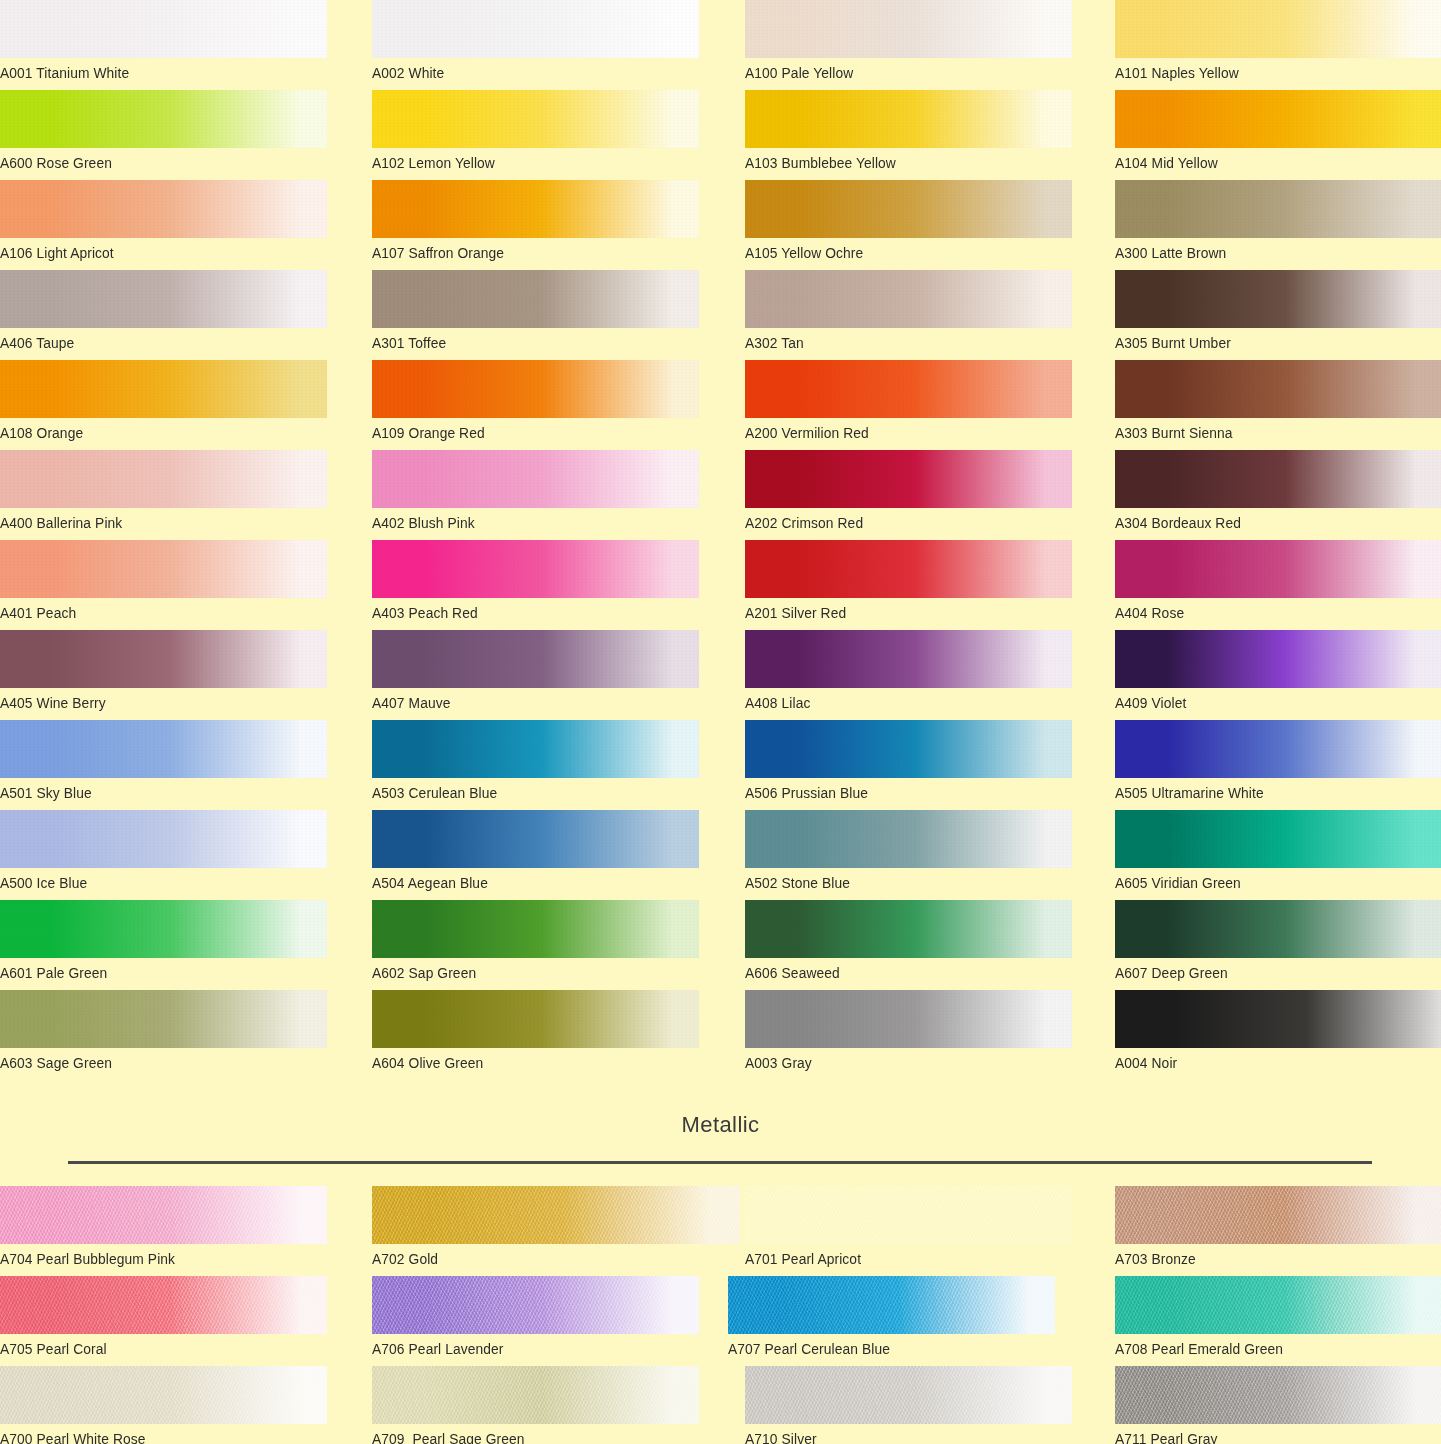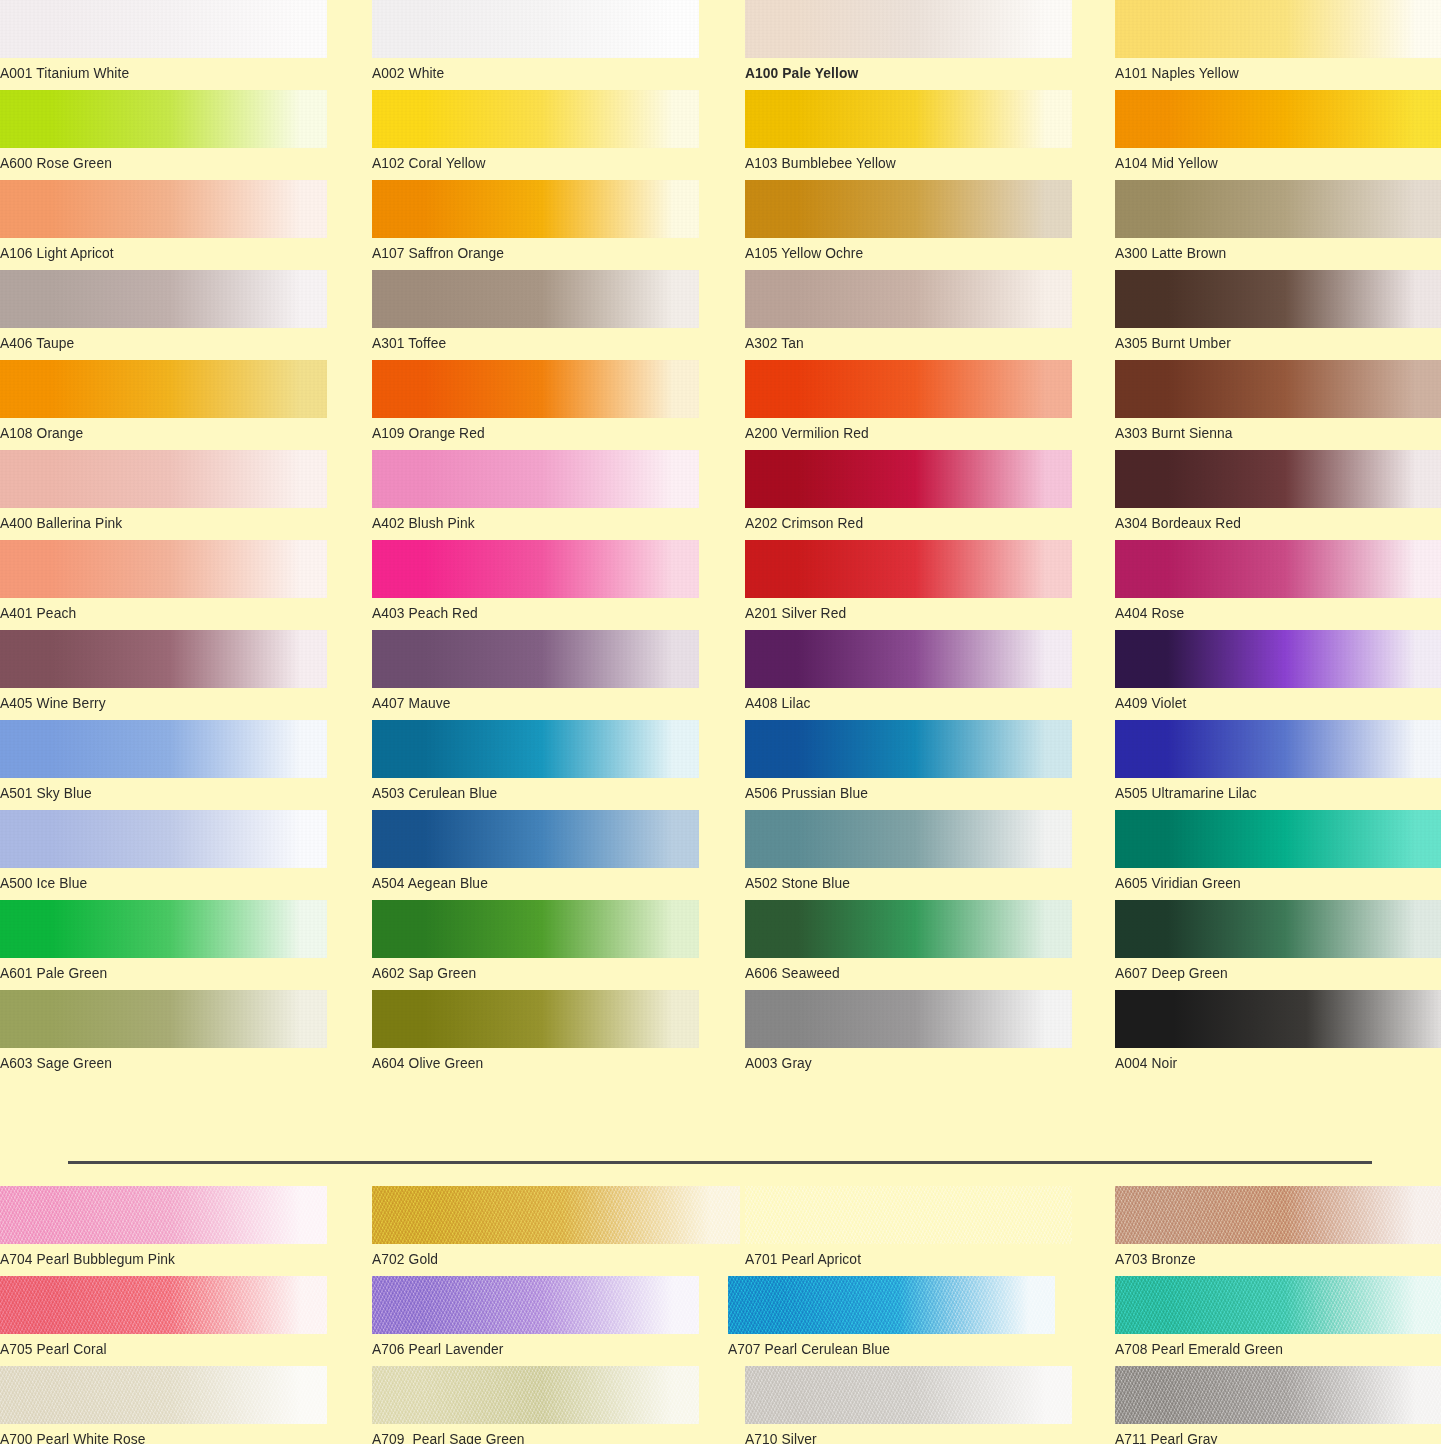--- a/index.html
+++ b/index.html
@@ -103,21 +103,21 @@
         </div>
         <div class="swatch-label">A001 Titanium White</div>
       </div>
       <div class="swatch-cell" style="left: 372px; top: 0px; width: 327px;">
         <div class="swatch" style="height: 58px;">
           <div class="grad" style="background: linear-gradient(to right, rgb(242, 240, 241) 0%, rgb(242, 240, 241) 16%, rgb(246, 245, 245) 52%, rgb(254, 254, 254) 92%, rgb(254, 254, 254) 100%);"></div>
           <div class="tex"></div>
         </div>
         <div class="swatch-label">A002 White</div>
       </div>
-      <div class="swatch-cell" style="left: 745px; top: 0px; width: 327px; font-weight: bold;">
+      <div class="swatch-cell" style="left: 745px; top: 0px; width: 327px;">
         <div class="swatch" style="height: 58px;">
           <div class="grad" style="background: linear-gradient(to right, rgb(238, 221, 205) 0%, rgb(238, 221, 205) 16%, rgb(236, 226, 218) 52%, rgb(253, 251, 248) 92%, rgb(253, 251, 248) 100%);"></div>
           <div class="tex"></div>
         </div>
         <div class="swatch-label">A100 Pale Yellow</div>
       </div>
       <div class="swatch-cell" style="left: 1115px; top: 0px; width: 327px;">
         <div class="swatch" style="height: 58px;">
           <div class="grad" style="background: linear-gradient(to right, rgb(251, 221, 108) 0%, rgb(251, 221, 108) 16%, rgb(251, 228, 127) 52%, rgb(255, 253, 241) 92%, rgb(255, 253, 241) 100%);"></div>
           <div class="tex"></div>
@@ -129,21 +129,21 @@
           <div class="grad" style="background: linear-gradient(to right, rgb(182, 225, 17) 0%, rgb(182, 225, 17) 16%, rgb(199, 232, 74) 52%, rgb(250, 253, 230) 92%, rgb(250, 253, 230) 100%);"></div>
           <div class="tex"></div>
         </div>
         <div class="swatch-label">A600 Rose Green</div>
       </div>
       <div class="swatch-cell" style="left: 372px; top: 90px; width: 327px;">
         <div class="swatch" style="height: 58px;">
           <div class="grad" style="background: linear-gradient(to right, rgb(252, 217, 24) 0%, rgb(252, 217, 24) 16%, rgb(252, 224, 76) 52%, rgb(254, 252, 228) 92%, rgb(254, 252, 228) 100%);"></div>
           <div class="tex"></div>
         </div>
-        <div class="swatch-label">A102 Coral Yellow</div>
+        <div class="swatch-label">A102 Lemon Yellow</div>
       </div>
       <div class="swatch-cell" style="left: 745px; top: 90px; width: 327px;">
         <div class="swatch" style="height: 58px;">
           <div class="grad" style="background: linear-gradient(to right, rgb(240, 192, 0) 0%, rgb(240, 192, 0) 16%, rgb(248, 212, 42) 52%, rgb(255, 252, 226) 92%, rgb(255, 252, 226) 100%);"></div>
           <div class="tex"></div>
         </div>
         <div class="swatch-label">A103 Bumblebee Yellow</div>
       </div>
       <div class="swatch-cell" style="left: 1115px; top: 90px; width: 327px;">
         <div class="swatch" style="height: 58px;">
@@ -339,21 +339,21 @@
           <div class="grad" style="background: linear-gradient(to right, rgb(16, 83, 156) 0%, rgb(16, 83, 156) 16%, rgb(20, 136, 183) 52%, rgb(207, 232, 237) 92%, rgb(207, 232, 237) 100%);"></div>
           <div class="tex"></div>
         </div>
         <div class="swatch-label">A506 Prussian Blue</div>
       </div>
       <div class="swatch-cell" style="left: 1115px; top: 720px; width: 327px;">
         <div class="swatch" style="height: 58px;">
           <div class="grad" style="background: linear-gradient(to right, rgb(43, 41, 168) 0%, rgb(43, 41, 168) 16%, rgb(90, 118, 205) 52%, rgb(244, 247, 251) 92%, rgb(244, 247, 251) 100%);"></div>
           <div class="tex"></div>
         </div>
-        <div class="swatch-label">A505 Ultramarine Lilac</div>
+        <div class="swatch-label">A505 Ultramarine White</div>
       </div>
       <div class="swatch-cell" style="left: 0px; top: 810px; width: 327px;">
         <div class="swatch" style="height: 58px;">
           <div class="grad" style="background: linear-gradient(to right, rgb(171, 185, 228) 0%, rgb(171, 185, 228) 16%, rgb(192, 203, 233) 52%, rgb(250, 251, 254) 92%, rgb(250, 251, 254) 100%);"></div>
           <div class="tex"></div>
         </div>
         <div class="swatch-label">A500 Ice Blue</div>
       </div>
       <div class="swatch-cell" style="left: 372px; top: 810px; width: 327px;">
         <div class="swatch" style="height: 58px;">
@@ -427,20 +427,21 @@
       </div>
       <div class="swatch-cell" style="left: 1115px; top: 990px; width: 368px;">
         <div class="swatch" style="height: 58px;">
           <div class="grad" style="background: linear-gradient(to right, rgb(28, 28, 28) 0%, rgb(28, 28, 28) 16%, rgb(59, 57, 54) 52%, rgb(242, 240, 239) 92%, rgb(242, 240, 239) 100%);"></div>
           <div class="tex"></div>
         </div>
         <div class="swatch-label">A004 Noir</div>
       </div>
     </div>
 
+  <div id="section-heading" style="top: 1112px; font-size: 22px;">Metallic</div>
 
   <div id="section-divider" style="left: 68px; top: 1161px; width: 1304px; height: 3px; background: rgb(74, 74, 77);"></div>
 
   <div id="metallic-grid">
       <div class="swatch-cell" style="left: 0px; top: 1186px; width: 327px;">
         <div class="swatch metal" style="height: 58px;">
           <div class="grad" style="background: linear-gradient(to right, rgb(241, 150, 193) 0%, rgb(241, 150, 193) 16%, rgb(242, 168, 203) 52%, rgb(253, 244, 248) 92%, rgb(253, 244, 248) 100%);"></div>
           <div class="tex"></div>
         </div>
         <div class="swatch-label">A704 Pearl Bubblegum Pink</div>

